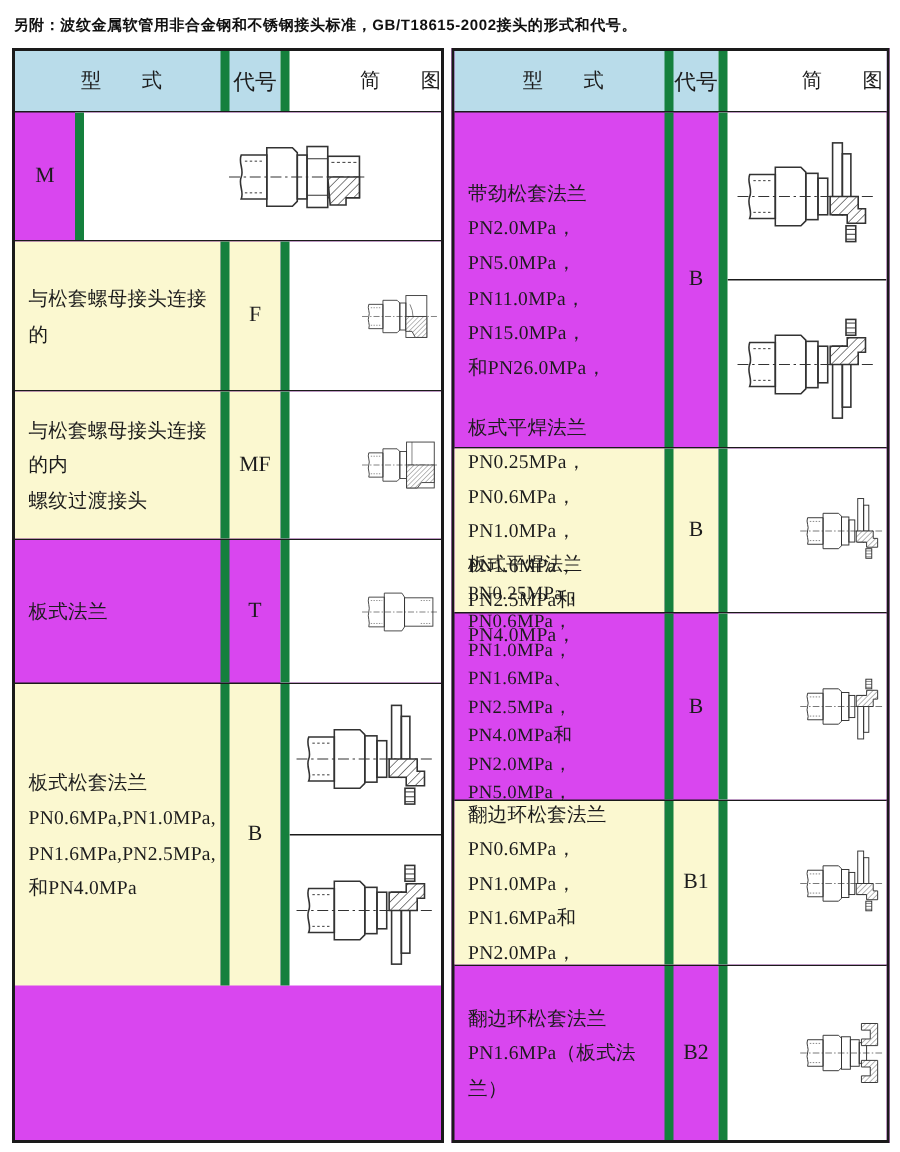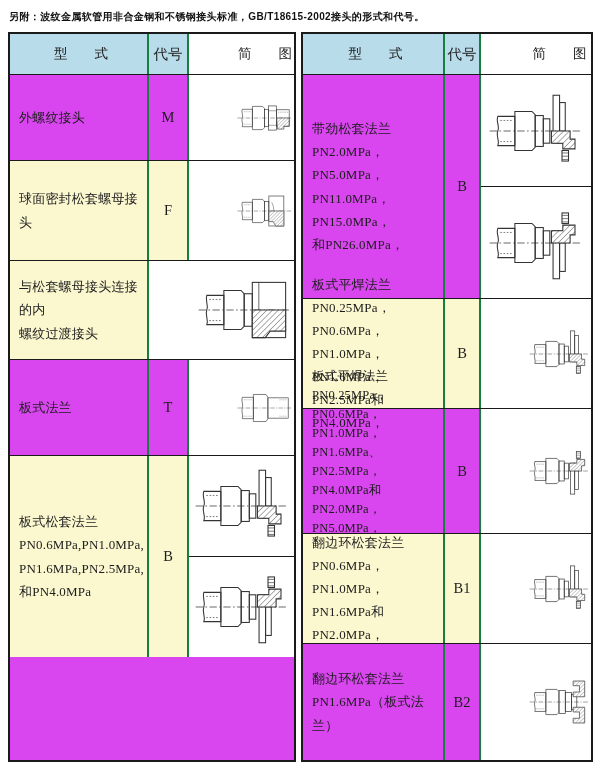--- a/index.html
+++ b/index.html
@@ -8,21 +8,21 @@
   .page { padding: 8px 7px 0 8px; }
   .title { font-family: "Liberation Sans", sans-serif; font-weight: bold;
            font-size: 10px; letter-spacing: .4px; color: #111; margin: 2px 0 8px 1px;
            white-space: nowrap; }
   .tables { display: flex; gap: 5px; }
   .tbl { border: 2px solid #1a1a1a; background: #d946ef; }
   .tbl-left  { width: 288px; }
   .tbl-right { width: 292px; }
   .tr { display: flex; border-top: 1px solid #1a1a1a; }
   .tr:first-child { border-top: none; }
-  .td { border-left: 2px solid #15803d; display: flex; align-items: center; justify-content: center; }
+  .td { border-left: 6px solid #15803d; display: flex; align-items: center; justify-content: center; }
   .td:first-child { border-left: none; }
   .head { background: #b9dcea; height: 40px; font-size: 13.5px; }
   .head .td { justify-content: center; font-weight: normal; }
   .type { width: 137px; justify-content: flex-start; padding: 4px 4px 4px 9px; }
   .tbl-right .type { width: 140px; }
   .code { width: 40px; font-size: 14.5px; }
   .tbl-right .code { width: 36px; }
   .dg { flex: 1; background: #fff; overflow: hidden; padding-left: 47px; }
   .hl { background: #fbf8d0; }
   .type-text { font-size: 13px; line-height: 1.78; white-space: pre-line; letter-spacing: .2px; }
@@ -154,49 +154,47 @@
   <div class="tables">
 
     <div class="tbl tbl-left">
       <div class="tr head">
         <div class="td type">型        式</div>
         <div class="td code">代号</div>
         <div class="td dg">简        图</div>
       </div>
 
       <div class="tr" style="height:86px">
-        <div class="td type">
-            <div class="type-text">外螺纹接头</div>
-          </div>
         <div class="td code">M</div>
         <div class="td dg">
             <svg class="fig" viewBox="0 0 120 96">
               <use href="#sym-m"></use>
             </svg>
           </div>
       </div>
 
       <div class="tr" style="height:100px">
         <div class="td type hl">
-            <div class="type-text">球面密封松套螺母接头</div>
+            <div class="type-text">与松套螺母接头连接的</div>
           </div>
         <div class="td code hl">F</div>
         <div class="td dg">
             <svg class="fig" viewBox="0 0 120 96">
               <use href="#sym-f"></use>
             </svg>
           </div>
       </div>
 
 
       <div class="tr" style="height:99px">
         <div class="td type hl">
             <div class="type-text">与松套螺母接头连接的内
 螺纹过渡接头</div>
           </div>
+        <div class="td code hl">MF</div>
         <div class="td dg">
             <svg class="fig" viewBox="0 0 120 96">
               <use href="#sym-mf"></use>
             </svg>
           </div>
       </div>
 
       <div class="tr" style="height:96px">
         <div class="td type">
             <div class="type-text">板式法兰</div>

